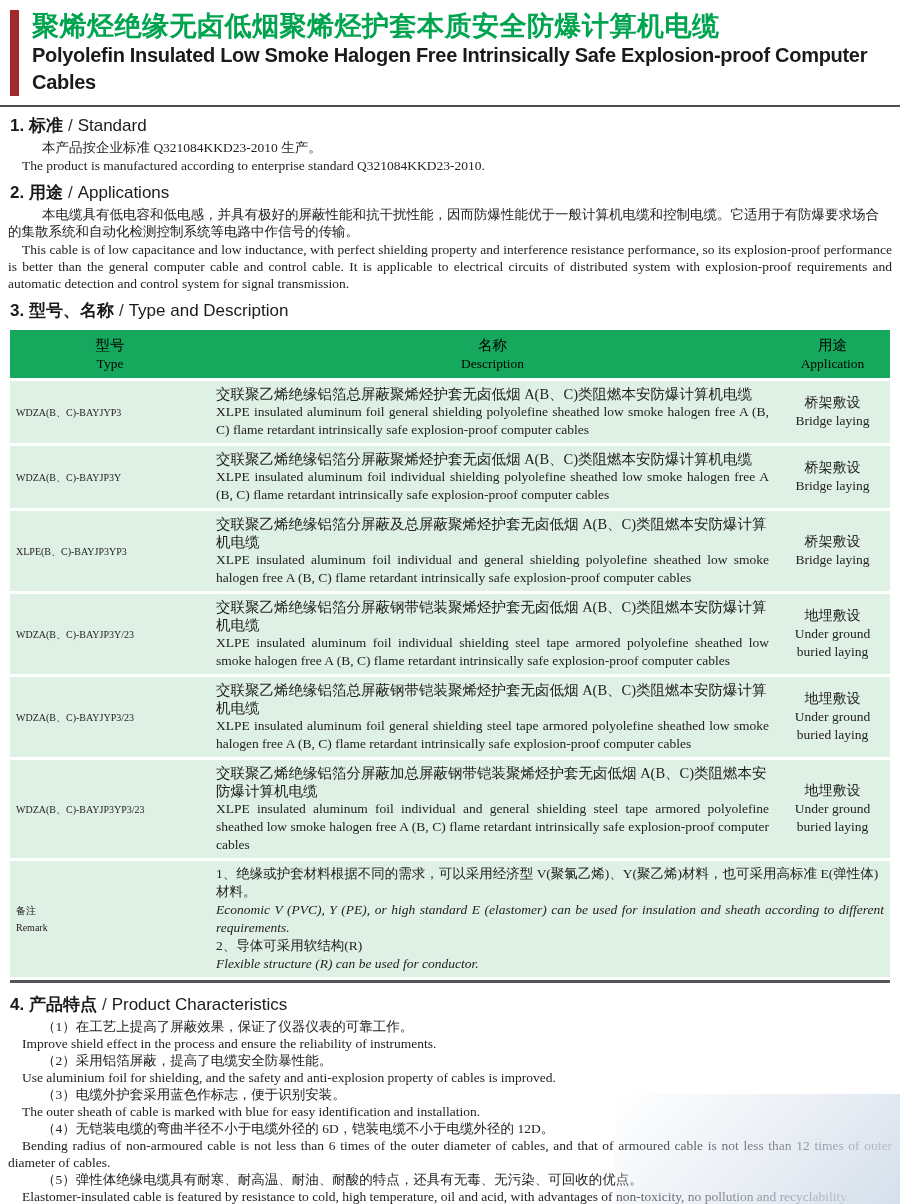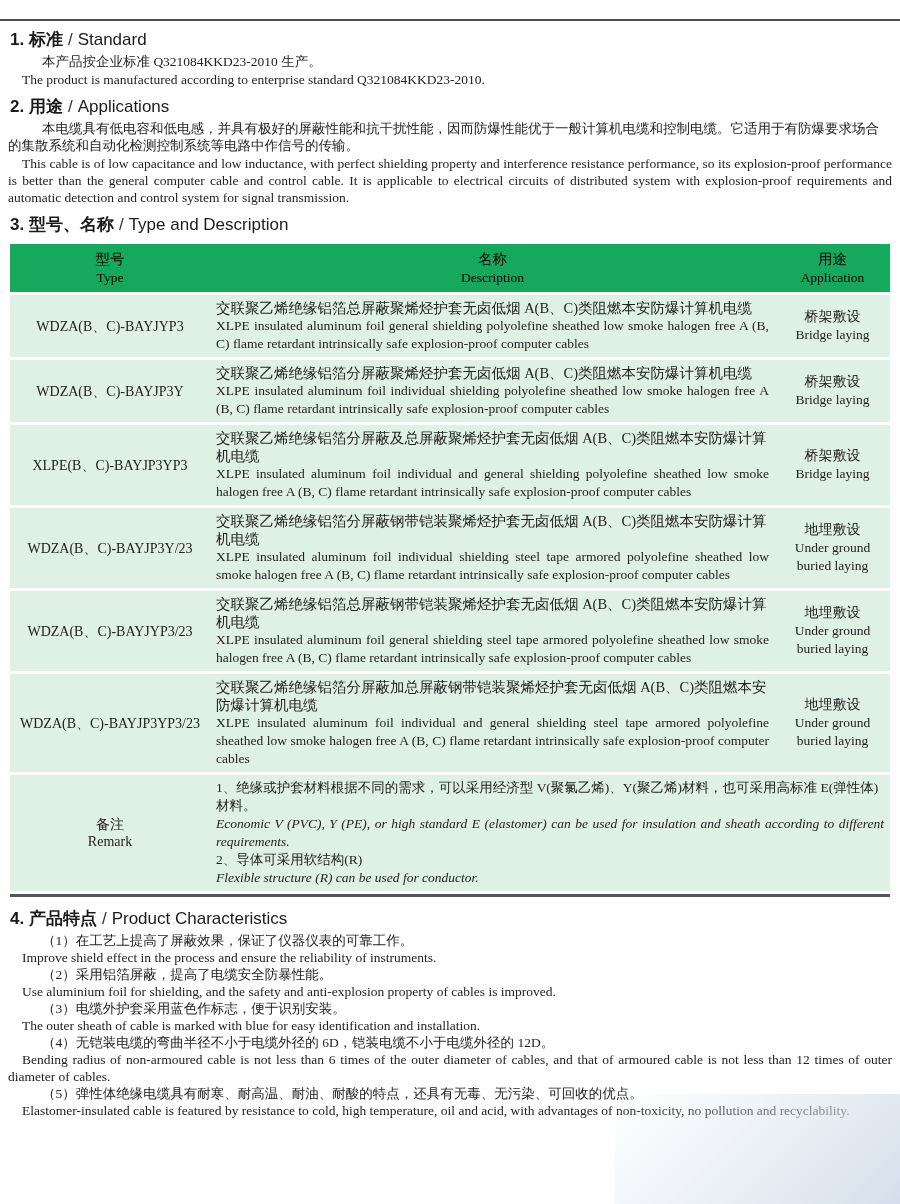--- a/index.html
+++ b/index.html
@@ -39,21 +39,21 @@
   table.spec col.c-type { width:200px; }
   table.spec col.c-desc { width:565px; }
   table.spec col.c-app  { width:115px; }
   table.spec th {
     background:#16a85c; color:#000000; font-weight:normal;
     text-align:center; vertical-align:middle; height:48px; padding:3px 2px;
   }
   table.spec th .th-zh { font-size:14.5px; line-height:20px; }
   table.spec th .th-en { font-size:13.5px; line-height:18px; }
   table.spec td { background:#dff0e4; vertical-align:middle; padding:4px 6px; }
-  td.cell-type { text-align:center; font-size:14px; }
+  td.cell-type { text-align:left; font-size:10px; }
   td.cell-desc .d-zh { font-size:14.5px; line-height:18px; }
   td.cell-desc .d-en { text-align:justify; line-height:18px; }
   td.cell-app { text-align:center; line-height:18px; }
   td.cell-app .a-zh { font-size:14px; }
   td.cell-remark p { line-height:18px; }
   td.cell-remark .d-en { text-align:justify;font-style:italic; }
   
   .char-item .c-zh { text-indent:34px; }
   .char-item .c-en { text-indent:14px; text-align:justify; }
   
@@ -63,20 +63,24 @@
     pointer-events:none;
   }
 </style>
 </head>
 <body>
 
 <div class="page">
 
   <div class="hdr">
     <div class="accent-bar"></div>
+    <div class="titles">
+      <div class="title-zh">聚烯烃绝缘无卤低烟聚烯烃护套本质安全防爆计算机电缆</div>
+      <div class="title-en">Polyolefin Insulated Low Smoke Halogen Free Intrinsically Safe Explosion-proof Computer Cables</div>
+    </div>
   </div>
   <hr class="title-rule">
 
   <div class="content">
 
     <div>
       <div class="sec-head">
         <span class="h-zh">1. 标准</span><span class="h-sep">/</span><span class="h-en">Standard</span>
       </div>
       <p class="para-zh">本产品按企业标准 Q321084KKD23-2010 生产。</p>

